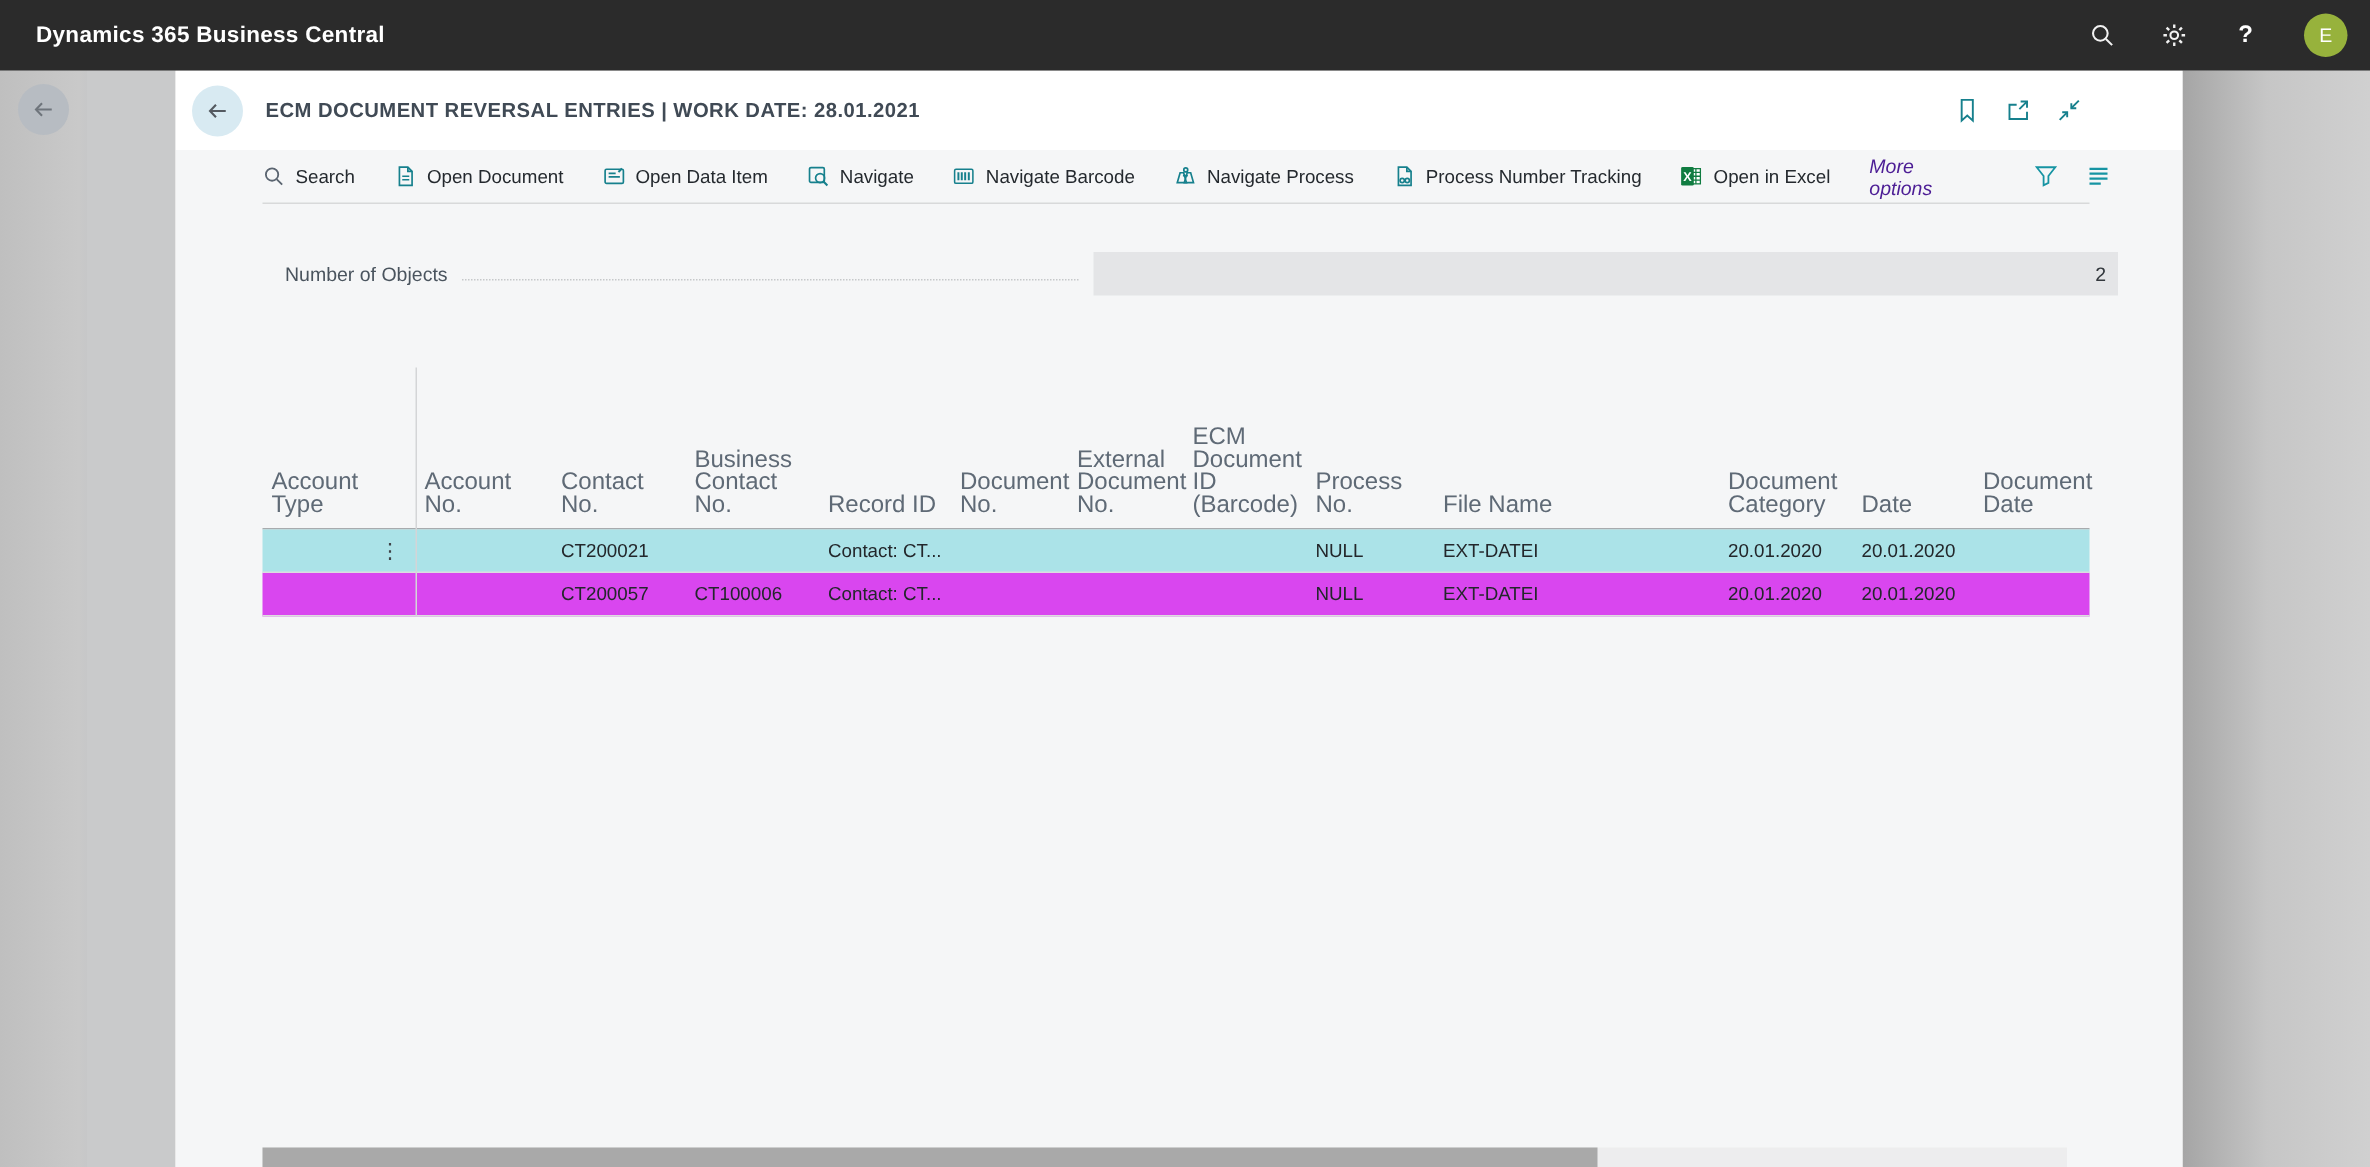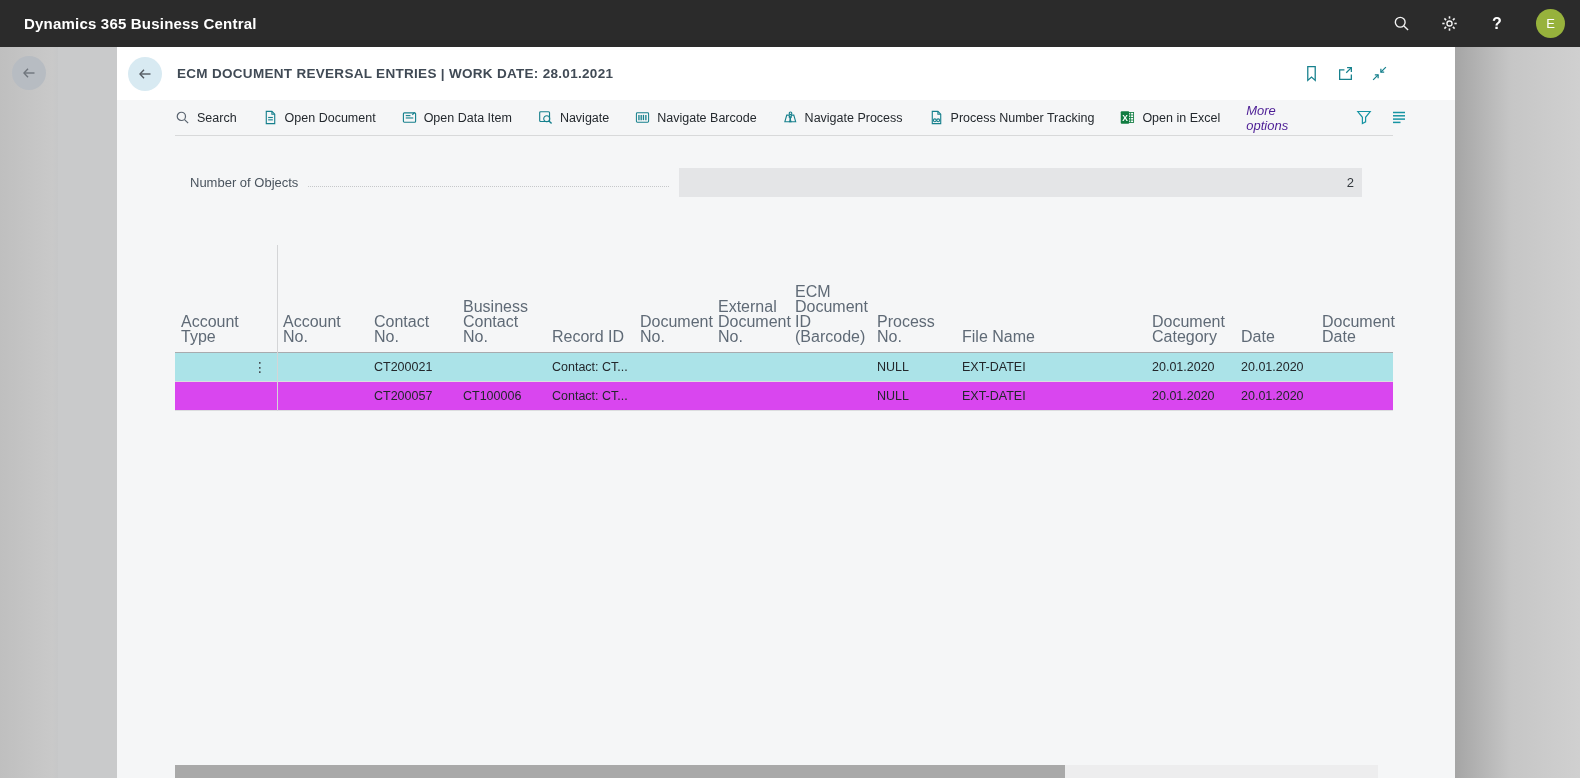--- a/index.html
+++ b/index.html
@@ -40,21 +40,21 @@
   .tb-item { display:flex; align-items:center; cursor:pointer; white-space:nowrap; }
   .tb-item .tb-icon { display:flex; align-items:center; margin-right:7px; }
   .tb-item .tb-icon svg { width:15px; height:15px; display:block; }
   .tb-label { font-size:12.5px; color:#24292e; }
   .more-options { margin-left:auto; font-size:13px; color:#4c1d95; cursor:pointer;font-style:italic; }
   .bar-right-icons { display:flex; align-items:center; gap:17px; margin-left:42px; color:#1694a3; }
   .bar-right-icons .hicon { width:18px; height:18px; cursor:pointer; }
   .bar-right-icons svg { width:16px; height:16px; display:block; }
 
   
-  .field-row { display:flex; align-items:center; height:29px; margin-top:33px; padding-left:73px; padding-right:93px; }
+  .field-row { display:flex; align-items:center; height:29px; margin-top:33px; padding-left:73px; padding-right:43px; }
   .field-label { font-size:13px; color:#4a545e; white-space:nowrap; cursor:default; }
   .leader { flex:1; border-bottom:1.5px dotted #c6c8ca; margin:0 10px; height:1px; position:relative; top:4px; }
   .field-box { width:683px; height:29px; background:#e4e5e7; display:flex; align-items:center; justify-content:flex-end; padding-right:8px; cursor:text; }
   .field-value { font-size:13px; color:#33383d; }
 
   
   .table-block { position:relative; margin-top:48px; margin-left:58px; width:1218px; }
   .tgrid { display:grid; grid-template-columns:102px 91px 89px 89px 88px 78px 77px 82px 85px 190px 89px 81px 77px; }
   .thead { align-items:end; padding-bottom:8px; border-bottom:1px solid #a8abae; min-height:52px; }
   .th { font-size:16px; line-height:15px; color:#5f6a76; padding:0 4px 0 6px; cursor:pointer;margin-top:39px; }

